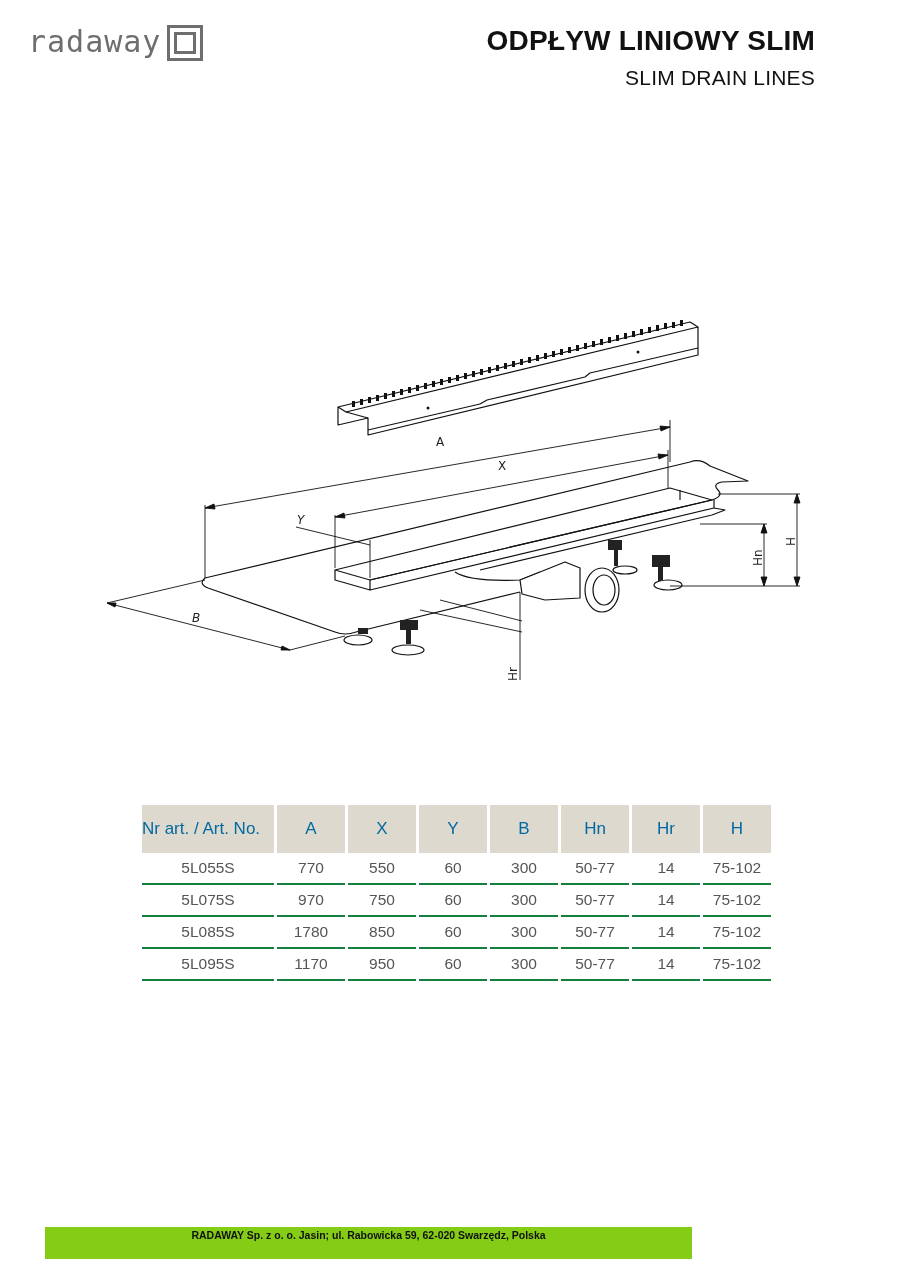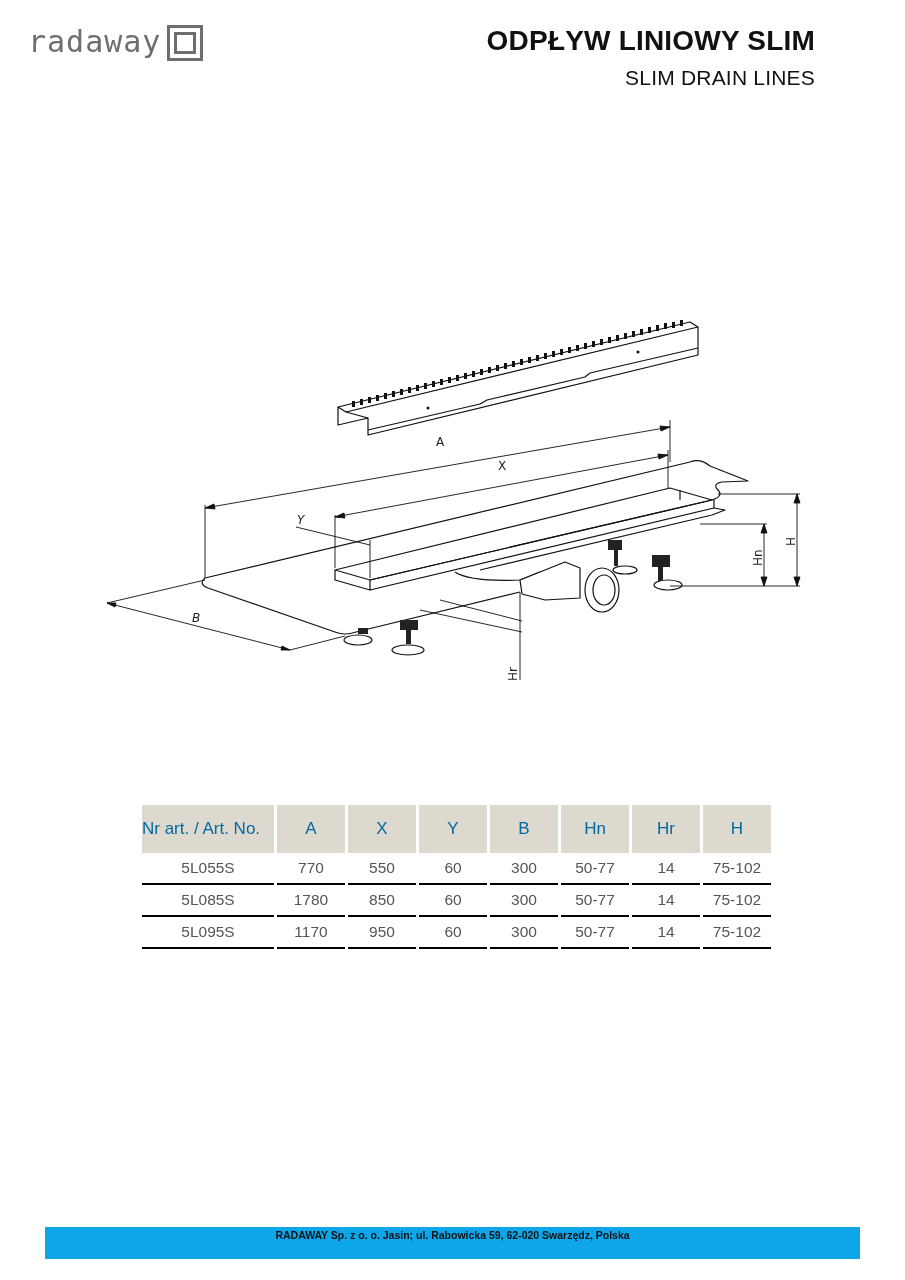--- a/index.html
+++ b/index.html
@@ -16,33 +16,33 @@
 
   
   .drawing { position: absolute; left: 0; top: 300px; width: 905px; height: 400px; }
   .drawing svg { width: 905px; height: 400px; display: block; }
   .dim-label { font-family: "DejaVu Sans", sans-serif; font-size: 12px; fill: #222; }
 
   
   .spec-table { position: absolute; left: 142px; top: 805px; border-collapse: separate; border-spacing: 3px 0; margin-left: -3px; }
   .spec-table th { background: #ddd9cf; color: #0369a1; font-weight: normal; font-size: 17px; height: 48px; padding: 0; text-align: center; }
   .spec-table th.col-art { width: 132px; text-align: left; padding-left: 0; }
-  .spec-table td { color: #555; font-size: 15.5px; height: 30px; padding: 0; text-align: center; border-bottom: 2px solid #000000; }
+  .spec-table td { color: #555; font-size: 15.5px; height: 30px; padding: 0; text-align: center; border-bottom: 2px solid #15803d; }
   .spec-table th.c-a { width: 68px; }
   .spec-table th.c-x { width: 68px; }
   .spec-table th.c-y { width: 68px; }
   .spec-table th.c-b { width: 68px; }
   .spec-table th.c-hn { width: 68px; }
   .spec-table th.c-hr { width: 68px; }
   .spec-table th.c-h { width: 68px; }
   .spec-table td.col-art { text-align: center; }
   .spec-table tr.first-row td { height: 30px; }
 
   
-  .footer { position: absolute; left: 45px; top: 1227px; width: 815px; height: 32px; background: #0ea5e9; color: #111; text-align: center; font-size: 10.5px; font-weight: bold; line-height: 15px; padding-top: 1px; box-sizing: border-box; }
+  .footer { position: absolute; left: 45px; top: 1227px; width: 647px; height: 32px; background: #84cc16; color: #111; text-align: center; font-size: 10.5px; font-weight: bold; line-height: 15px; padding-top: 1px; box-sizing: border-box; }
   .footer div { white-space: nowrap; }
 </style>
 </head>
 <body>
 
 <div class="logo">
   <span class="logo-text">radaway</span>
   <span class="logo-mark">
       <span class="logo-mark-inner"></span>
     </span>
@@ -207,20 +207,30 @@
       <td class="col-art">5L055S</td>
       <td>770</td>
       <td>550</td>
       <td>60</td>
       <td>300</td>
       <td>50-77</td>
       <td>14</td>
       <td>75-102</td>
     </tr>
     <tr>
+      <td class="col-art">5L075S</td>
+      <td>970</td>
+      <td>750</td>
+      <td>60</td>
+      <td>300</td>
+      <td>50-77</td>
+      <td>14</td>
+      <td>75-102</td>
+    </tr>
+    <tr>
       <td class="col-art">5L085S</td>
       <td>1780</td>
       <td>850</td>
       <td>60</td>
       <td>300</td>
       <td>50-77</td>
       <td>14</td>
       <td>75-102</td>
     </tr>
     <tr>

